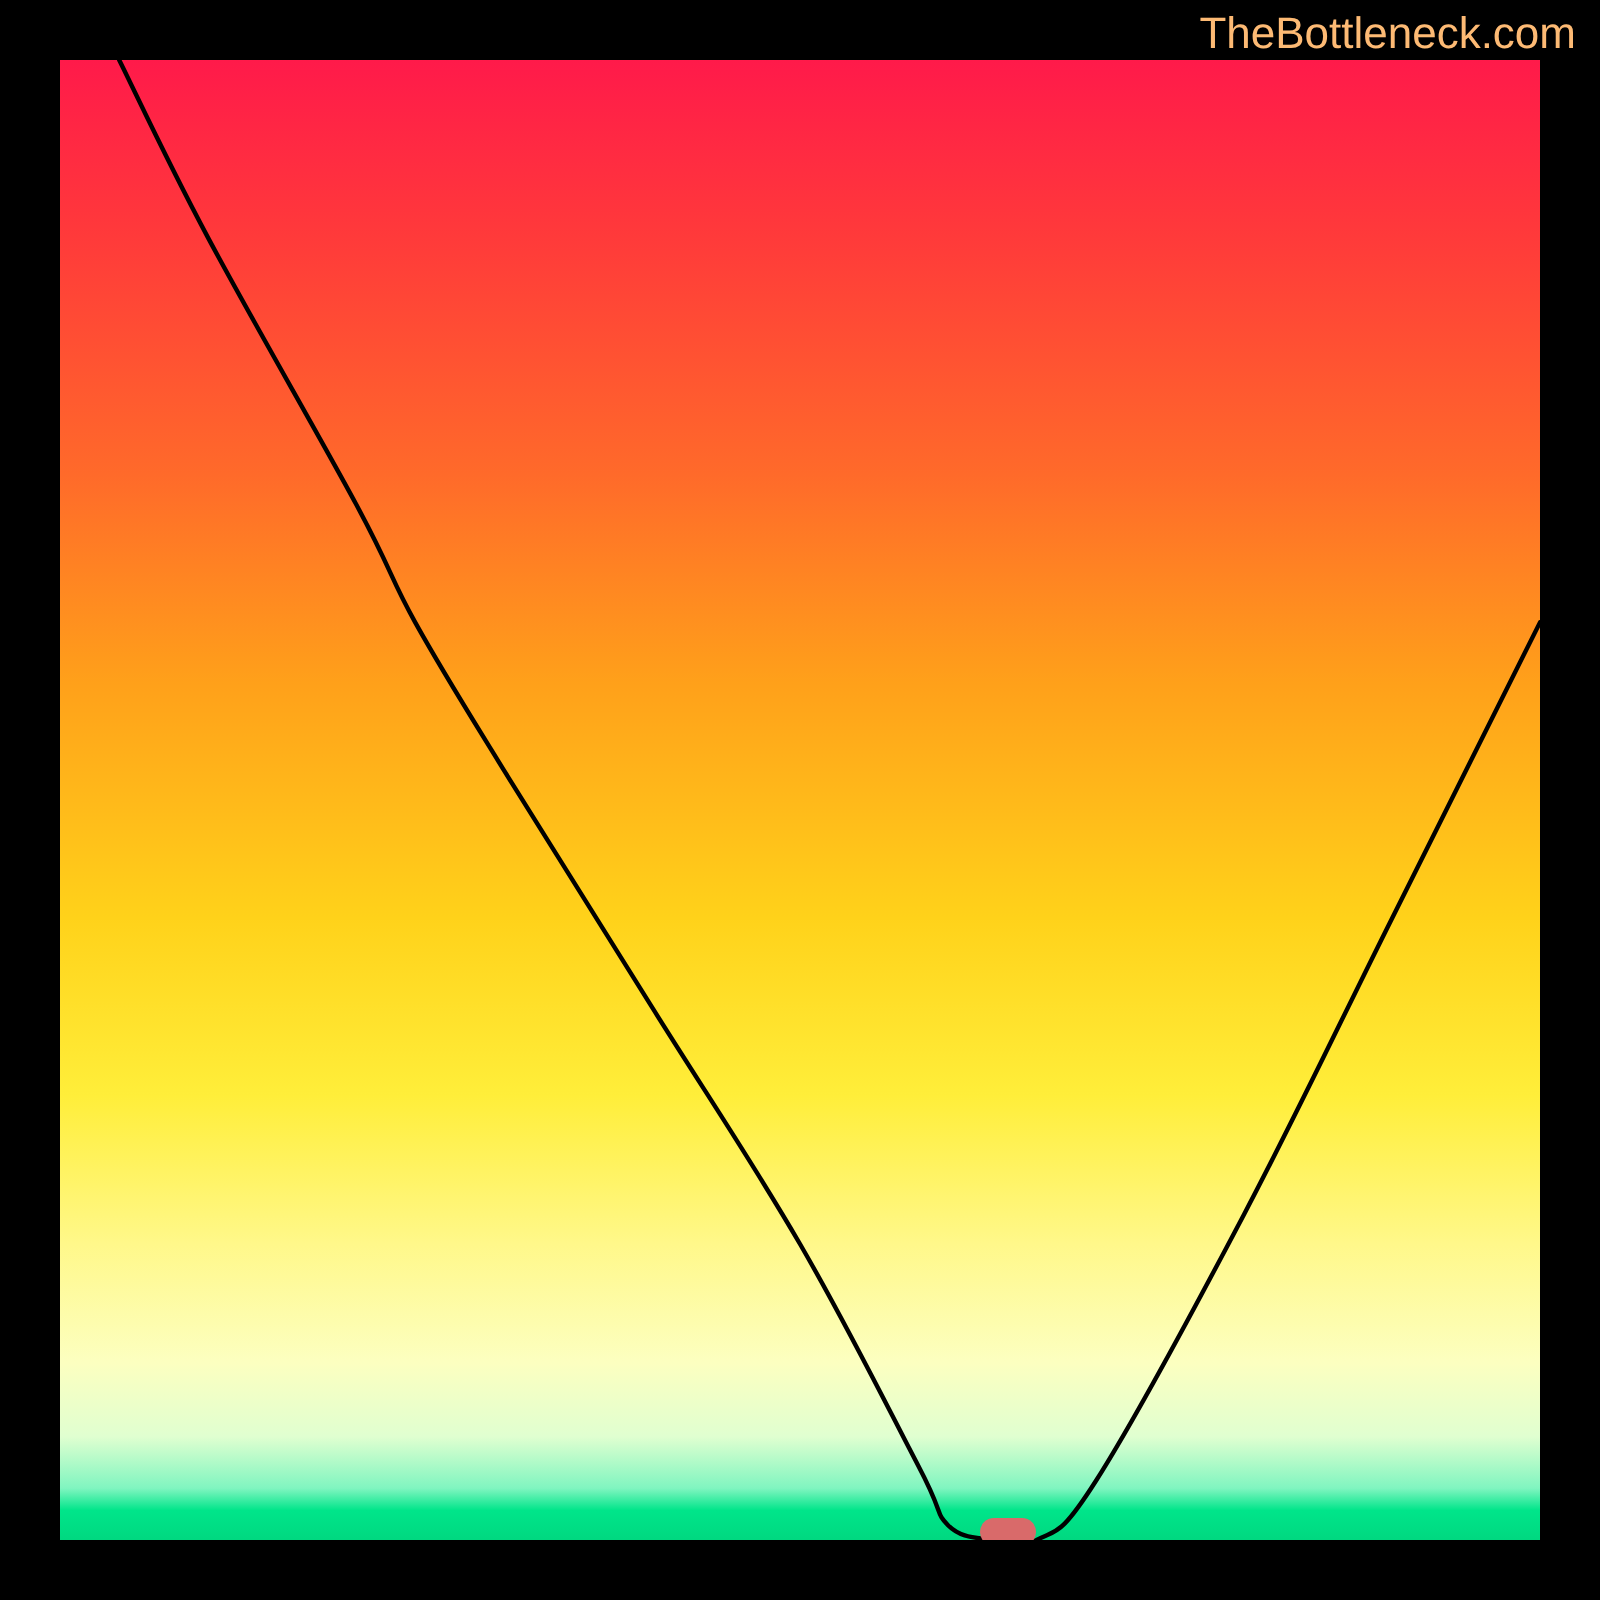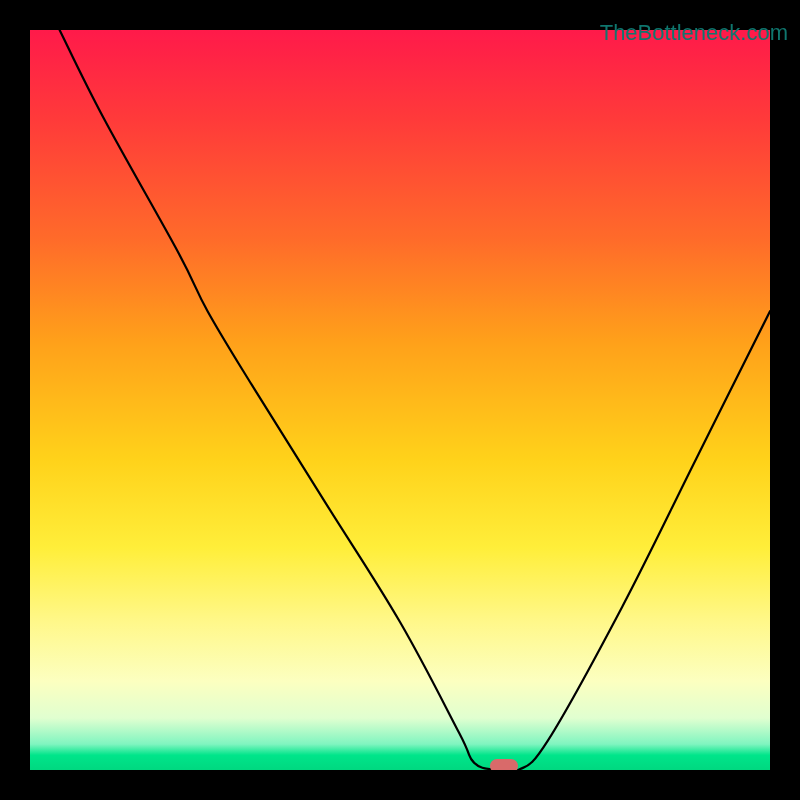--- a/index.html
+++ b/index.html
@@ -6,23 +6,23 @@
     margin: 0;
     padding: 0;
     width: 800px;
     height: 800px;
     background: #000;
     position: relative;
     font-family: Arial, sans-serif;
   }
   .watermark {
     position: absolute;
-    top: 20px;
+    top: 4px;
     right: 12px;
-    color: #0f766e;
+    color: #fdba74;
     font-size: 22px;
     font-weight: 500;
     z-index: 10;
   }
   .plot-area {
     position: absolute;
     left: 30px;
     top: 30px;
     width: 740px;
     height: 740px;

